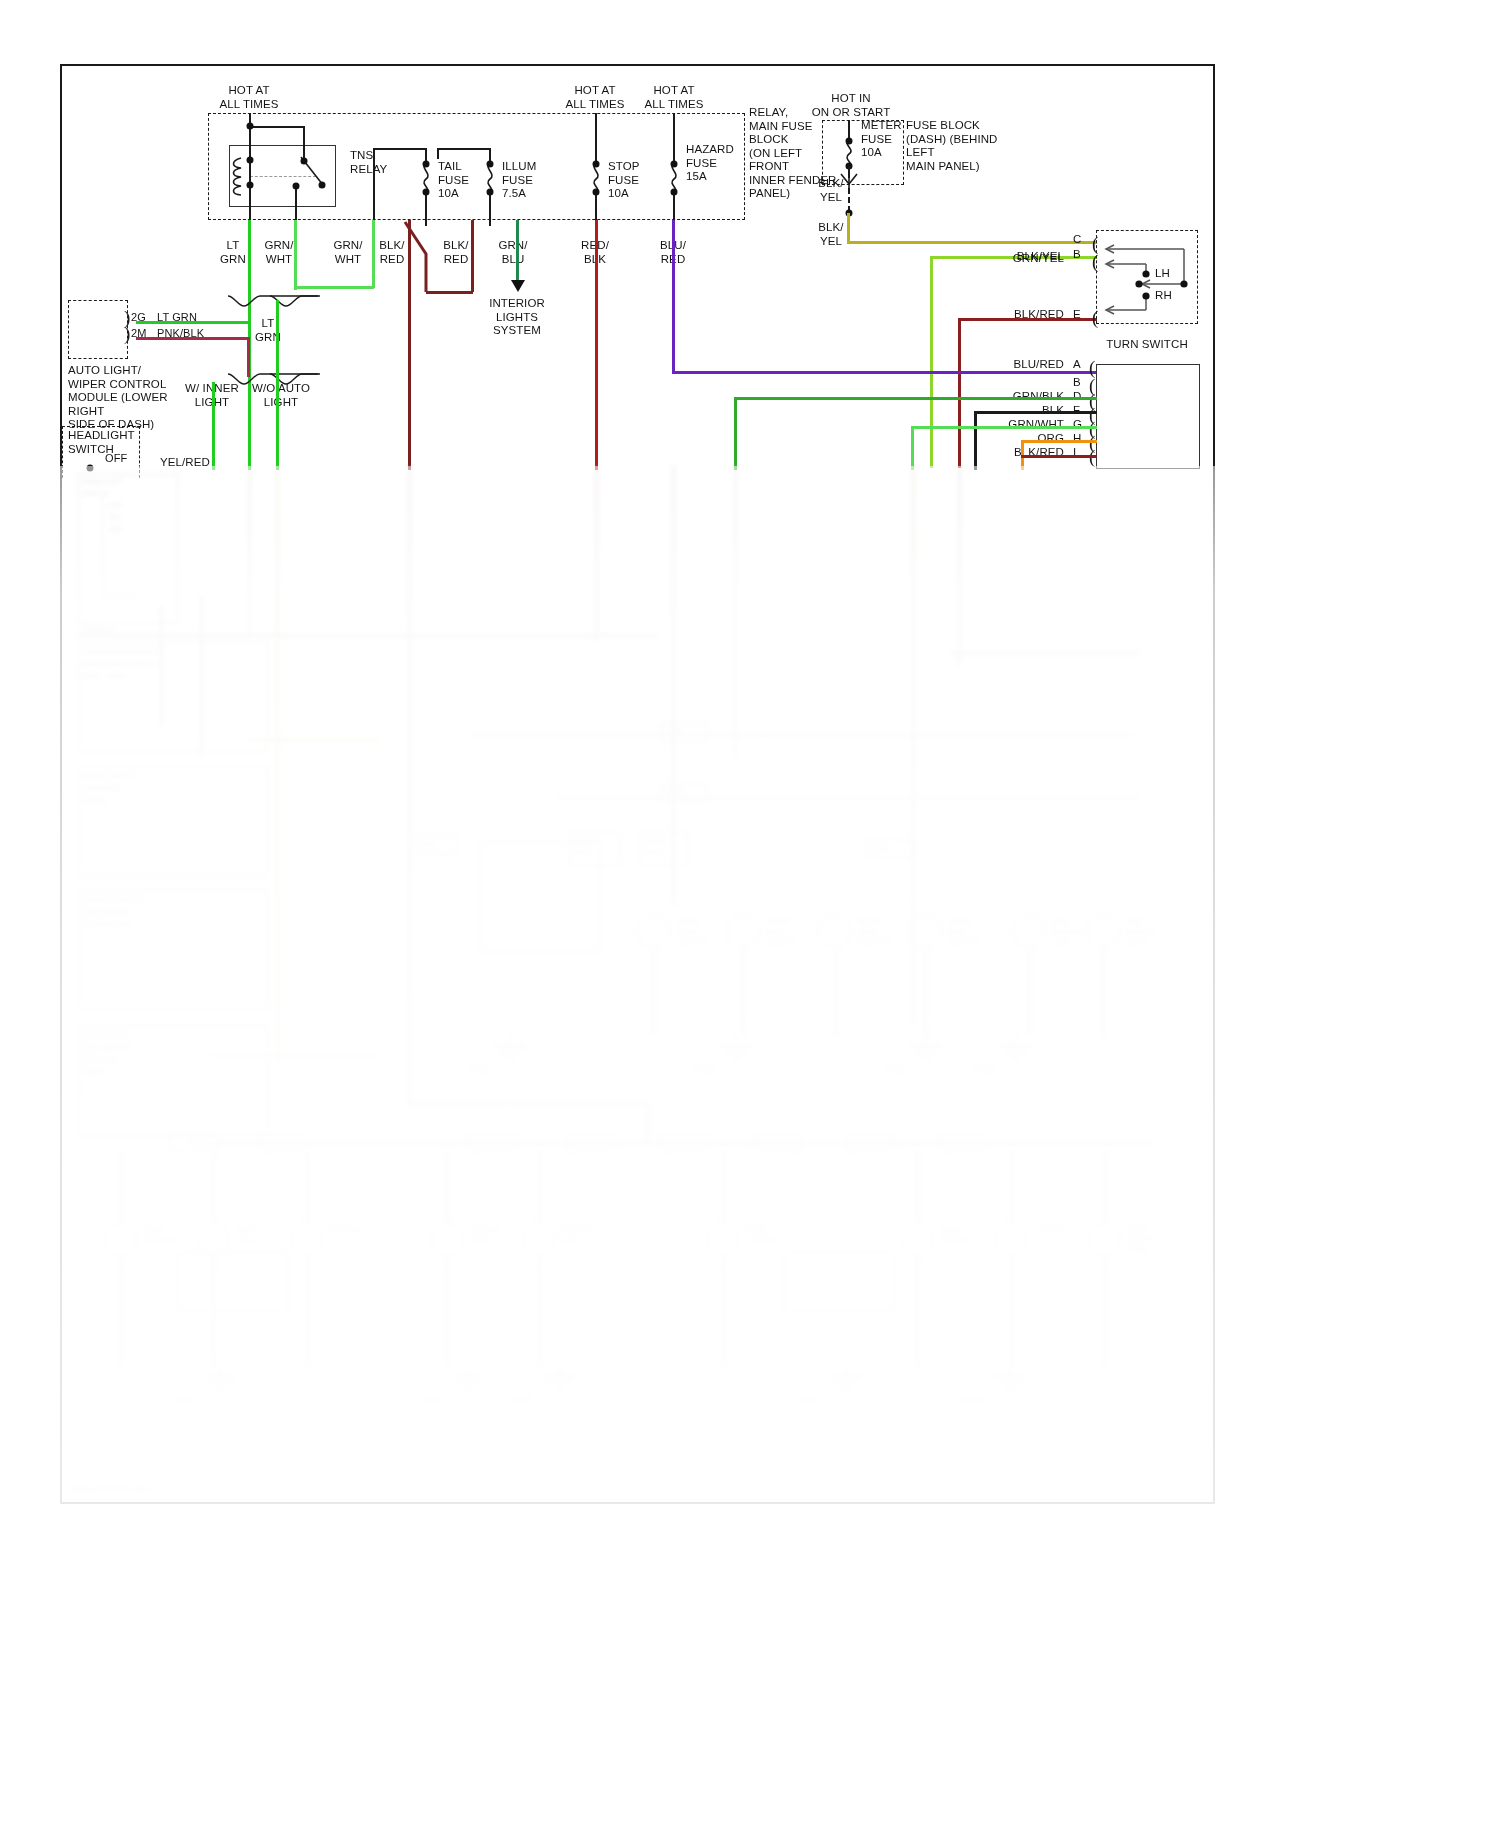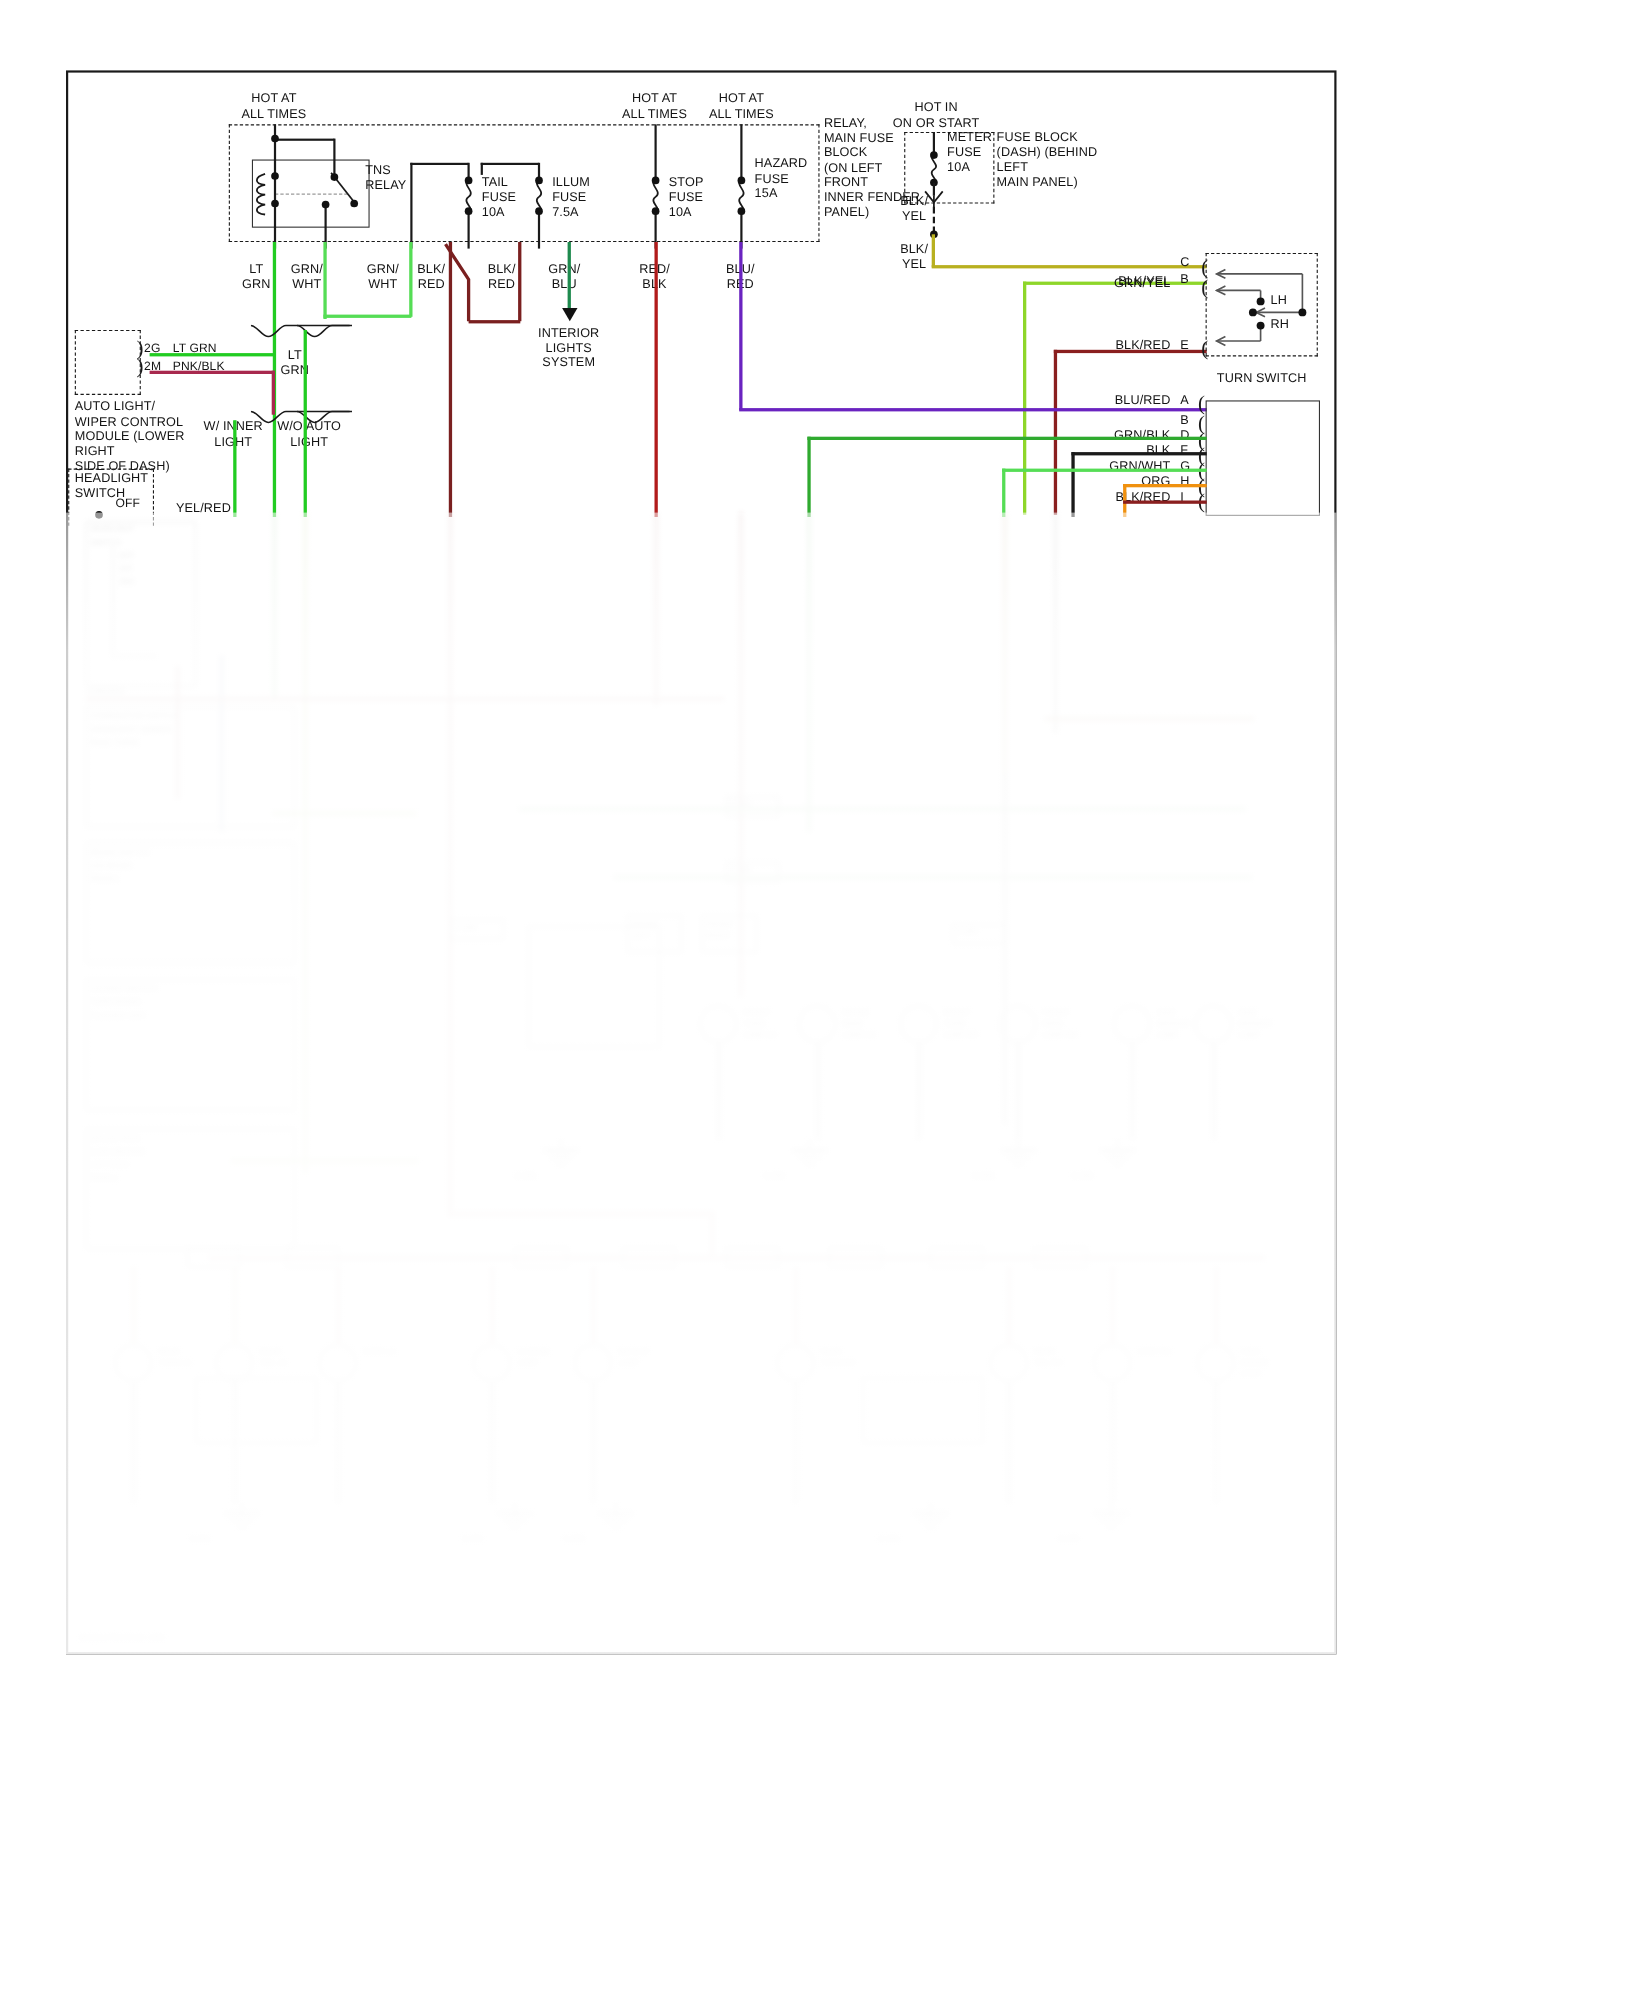--- a/index.html
+++ b/index.html
@@ -69,21 +69,21 @@
 
   <div class="lbl" style="left: 749px; top: 106px; white-space: pre;">RELAY,
 MAIN FUSE
 BLOCK
 (ON LEFT
 FRONT
 INNER FENDER
 PANEL)</div>
 
   <div class="solidbox" style="left:229px;top:145px;width:107px;height:62px;"></div>
-  <div class="lbl" style="left: 332px; top: 149px; white-space: pre;">TNS
+  <div class="lbl" style="left: 350px; top: 149px; white-space: pre;">TNS
 RELAY</div>
 
   <svg class="coil" style="left:228px;top:156px;" width="26" height="42" viewBox="0 0 26 42">
     <path d="M13 2 C3 5,3 11,13 12 C3 14,3 20,13 21 C3 23,3 29,13 30 C3 32,3 38,13 39" stroke="#1a1a1a" stroke-width="1.6" fill="none"></path>
   </svg>
 
   <div style="position:absolute;left:250px;top:176px;width:66px;height:0;border-top:1.4px dashed #9a9a9a;"></div>
 
   <svg class="coil" style="left:296px;top:154px;" width="36" height="36" viewBox="0 0 36 36">
     <line x1="5" y1="3" x2="27" y2="31" stroke="#1a1a1a" stroke-width="1.6"></line>

